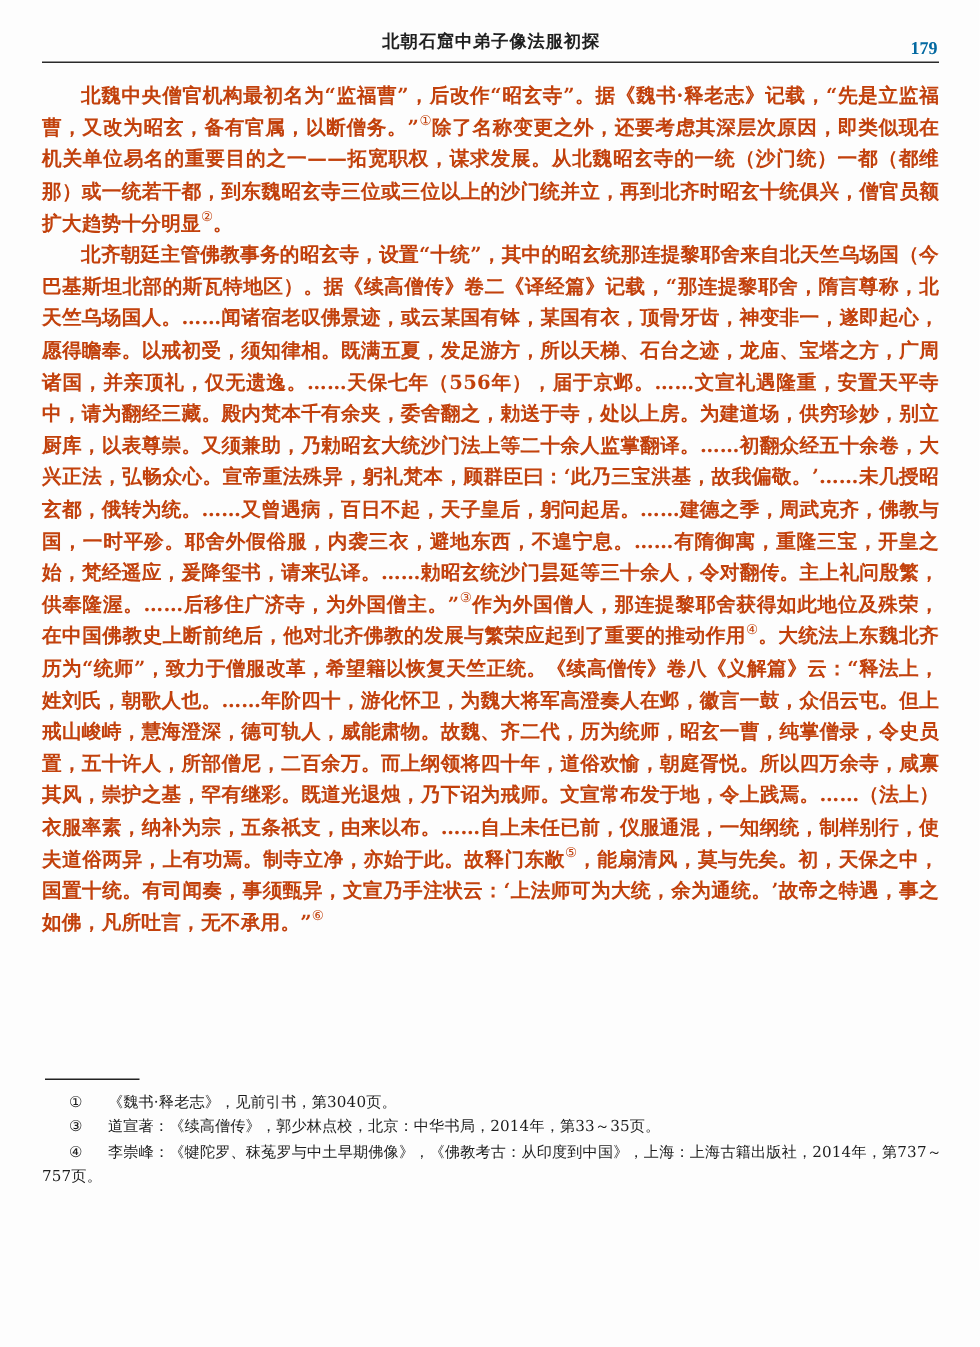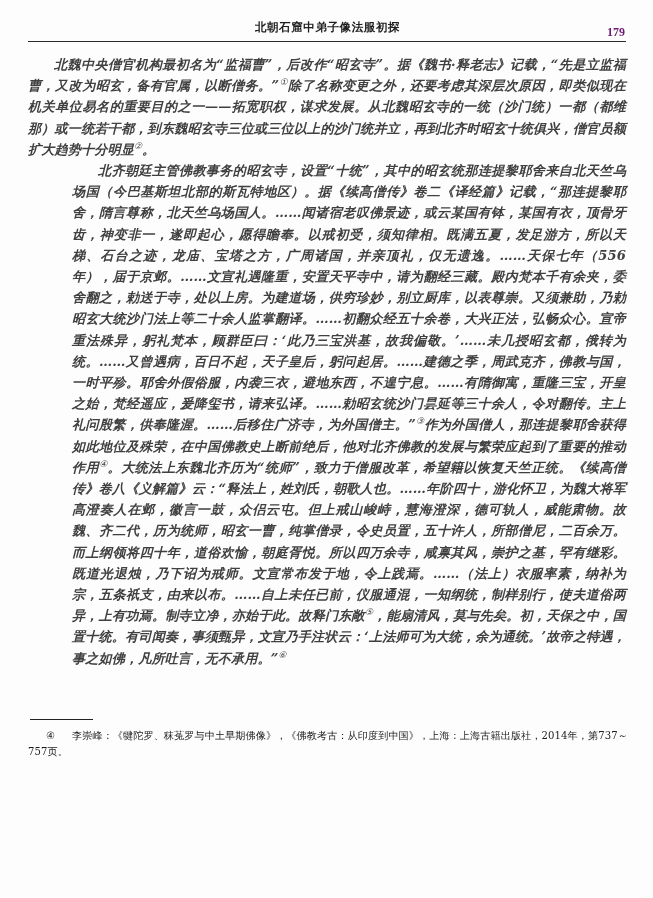--- a/index.html
+++ b/index.html
@@ -41,21 +41,21 @@
     color: #202020;
     white-space: nowrap;
   }
   .page-number {
     position: absolute;
     right: 0;
     bottom: 0;
     font-family: "Liberation Serif", "DejaVu Serif", serif;
     font-size: 12px;
     font-weight: bold;
-    color: #701a75;
+    color: #0369a1;
     margin-left: 28px;
   }
   .head-rule {
     position: absolute;
     top: 41px;
     left: 28px;
     right: 27px;
     height: 1px;
     background: #2a2a2a;
   }
@@ -69,27 +69,26 @@
   }
   p.para {
     margin: 0 0 0 0;
     font-family: "DejaVu Serif", "Liberation Serif", serif;
     font-size: 13.1px;
     line-height: 21.2px;
     text-align: justify;
     text-align-last: left;
     text-justify: inter-character;
     letter-spacing: 0.15px;
-    color: #404040;
+    color: #c2410c;
     font-weight: bold;
     text-indent: 26px;
     word-break: break-all;
-    font-style: italic;
   }
-  p.para + p.para { margin-top: 0; margin-left: 44px; }
+  p.para + p.para { margin-top: 0; }
 
   sup.fn-ref {
     font-size: 9px;
     vertical-align: super;
     line-height: 0;
     font-weight: normal;
     letter-spacing: 0;
   }
 
   
@@ -141,16 +140,18 @@
   <div class="head-rule"></div>
 
   <div class="body-block" id="body-block">
       <p class="para"><span>北魏中央僧官机构最初名为“监福曹”，后改作“昭玄寺”。据《魏书·释老志》记载，“先是立监福曹，又改为昭玄，备有官属，以断僧务。”</span><sup class="fn-ref">①</sup><span>除了名称变更之外，还要考虑其深层次原因，即类似现在机关单位易名的重要目的之一——拓宽职权，谋求发展。从北魏昭玄寺的一统（沙门统）一都（都维那）或一统若干都，到东魏昭玄寺三位或三位以上的沙门统并立，再到北齐时昭玄十统俱兴，僧官员额扩大趋势十分明显</span><sup class="fn-ref">②</sup><span>。</span></p>
       <p class="para"><span>北齐朝廷主管佛教事务的昭玄寺，设置“十统”，其中的昭玄统那连提黎耶舍来自北天竺乌场国（今巴基斯坦北部的斯瓦特地区）。据《续高僧传》卷二《译经篇》记载，“那连提黎耶舍，隋言尊称，北天竺乌场国人。……闻诸宿老叹佛景迹，或云某国有钵，某国有衣，顶骨牙齿，神变非一，遂即起心，愿得瞻奉。以戒初受，须知律相。既满五夏，发足游方，所以天梯、石台之迹，龙庙、宝塔之方，广周诸国，并亲顶礼，仅无遗逸。……天保七年（556年），届于京邺。……文宣礼遇隆重，安置天平寺中，请为翻经三藏。殿内梵本千有余夹，委舍翻之，勅送于寺，处以上房。为建道场，供穷珍妙，别立厨库，以表尊崇。又须兼助，乃勅昭玄大统沙门法上等二十余人监掌翻译。……初翻众经五十余卷，大兴正法，弘畅众心。宣帝重法殊异，躬礼梵本，顾群臣曰：‘此乃三宝洪基，故我偏敬。’……未几授昭玄都，俄转为统。……又曾遇病，百日不起，天子皇后，躬问起居。……建德之季，周武克齐，佛教与国，一时平殄。耶舍外假俗服，内袭三衣，避地东西，不遑宁息。……有隋御寓，重隆三宝，开皇之始，梵经遥应，爰降玺书，请来弘译。……勅昭玄统沙门昙延等三十余人，令对翻传。主上礼问殷繁，供奉隆渥。……后移住广济寺，为外国僧主。”</span><sup class="fn-ref">③</sup><span>作为外国僧人，那连提黎耶舍获得如此地位及殊荣，在中国佛教史上断前绝后，他对北齐佛教的发展与繁荣应起到了重要的推动作用</span><sup class="fn-ref">④</sup><span>。大统法上东魏北齐历为“统师”，致力于僧服改革，希望籍以恢复天竺正统。《续高僧传》卷八《义解篇》云：“释法上，姓刘氏，朝歌人也。……年阶四十，游化怀卫，为魏大将军高澄奏人在邺，徽言一鼓，众侣云屯。但上戒山峻峙，慧海澄深，德可轨人，威能肃物。故魏、齐二代，历为统师，昭玄一曹，纯掌僧录，令史员置，五十许人，所部僧尼，二百余万。而上纲领将四十年，道俗欢愉，朝庭胥悦。所以四万余寺，咸禀其风，崇护之基，罕有继彩。既道光退烛，乃下诏为戒师。文宣常布发于地，令上践焉。……（法上）衣服率素，纳补为宗，五条祇支，由来以布。……自上未任已前，仪服通混，一知纲统，制样别行，使夫道俗两异，上有功焉。制寺立净，亦始于此。故释门东敞</span><sup class="fn-ref">⑤</sup><span>，能扇清风，莫与先矣。初，天保之中，国置十统。有司闻奏，事须甄异，文宣乃手注状云：‘上法师可为大统，余为通统。’故帝之特遇，事之如佛，凡所吐言，无不承用。”</span><sup class="fn-ref">⑥</sup></p>
     </div>
 
   <div class="footnote-rule"></div>
 
   <div class="footnotes" id="footnote-list">
+      <div class="footnote"><span class="fn-marker">①</span><span class="fn-text">《魏书·释老志》，见前引书，第3040页。</span></div>
+      <div class="footnote"><span class="fn-marker">③</span><span class="fn-text">道宣著：《续高僧传》，郭少林点校，北京：中华书局，2014年，第33～35页。</span></div>
       <div class="footnote"><span class="fn-marker">④</span><span class="fn-text">李崇峰：《犍陀罗、秣菟罗与中土早期佛像》，《佛教考古：从印度到中国》，上海：上海古籍出版社，2014年，第737～757页。</span></div>
     </div>
 
 </div>
 
 </body></html>

